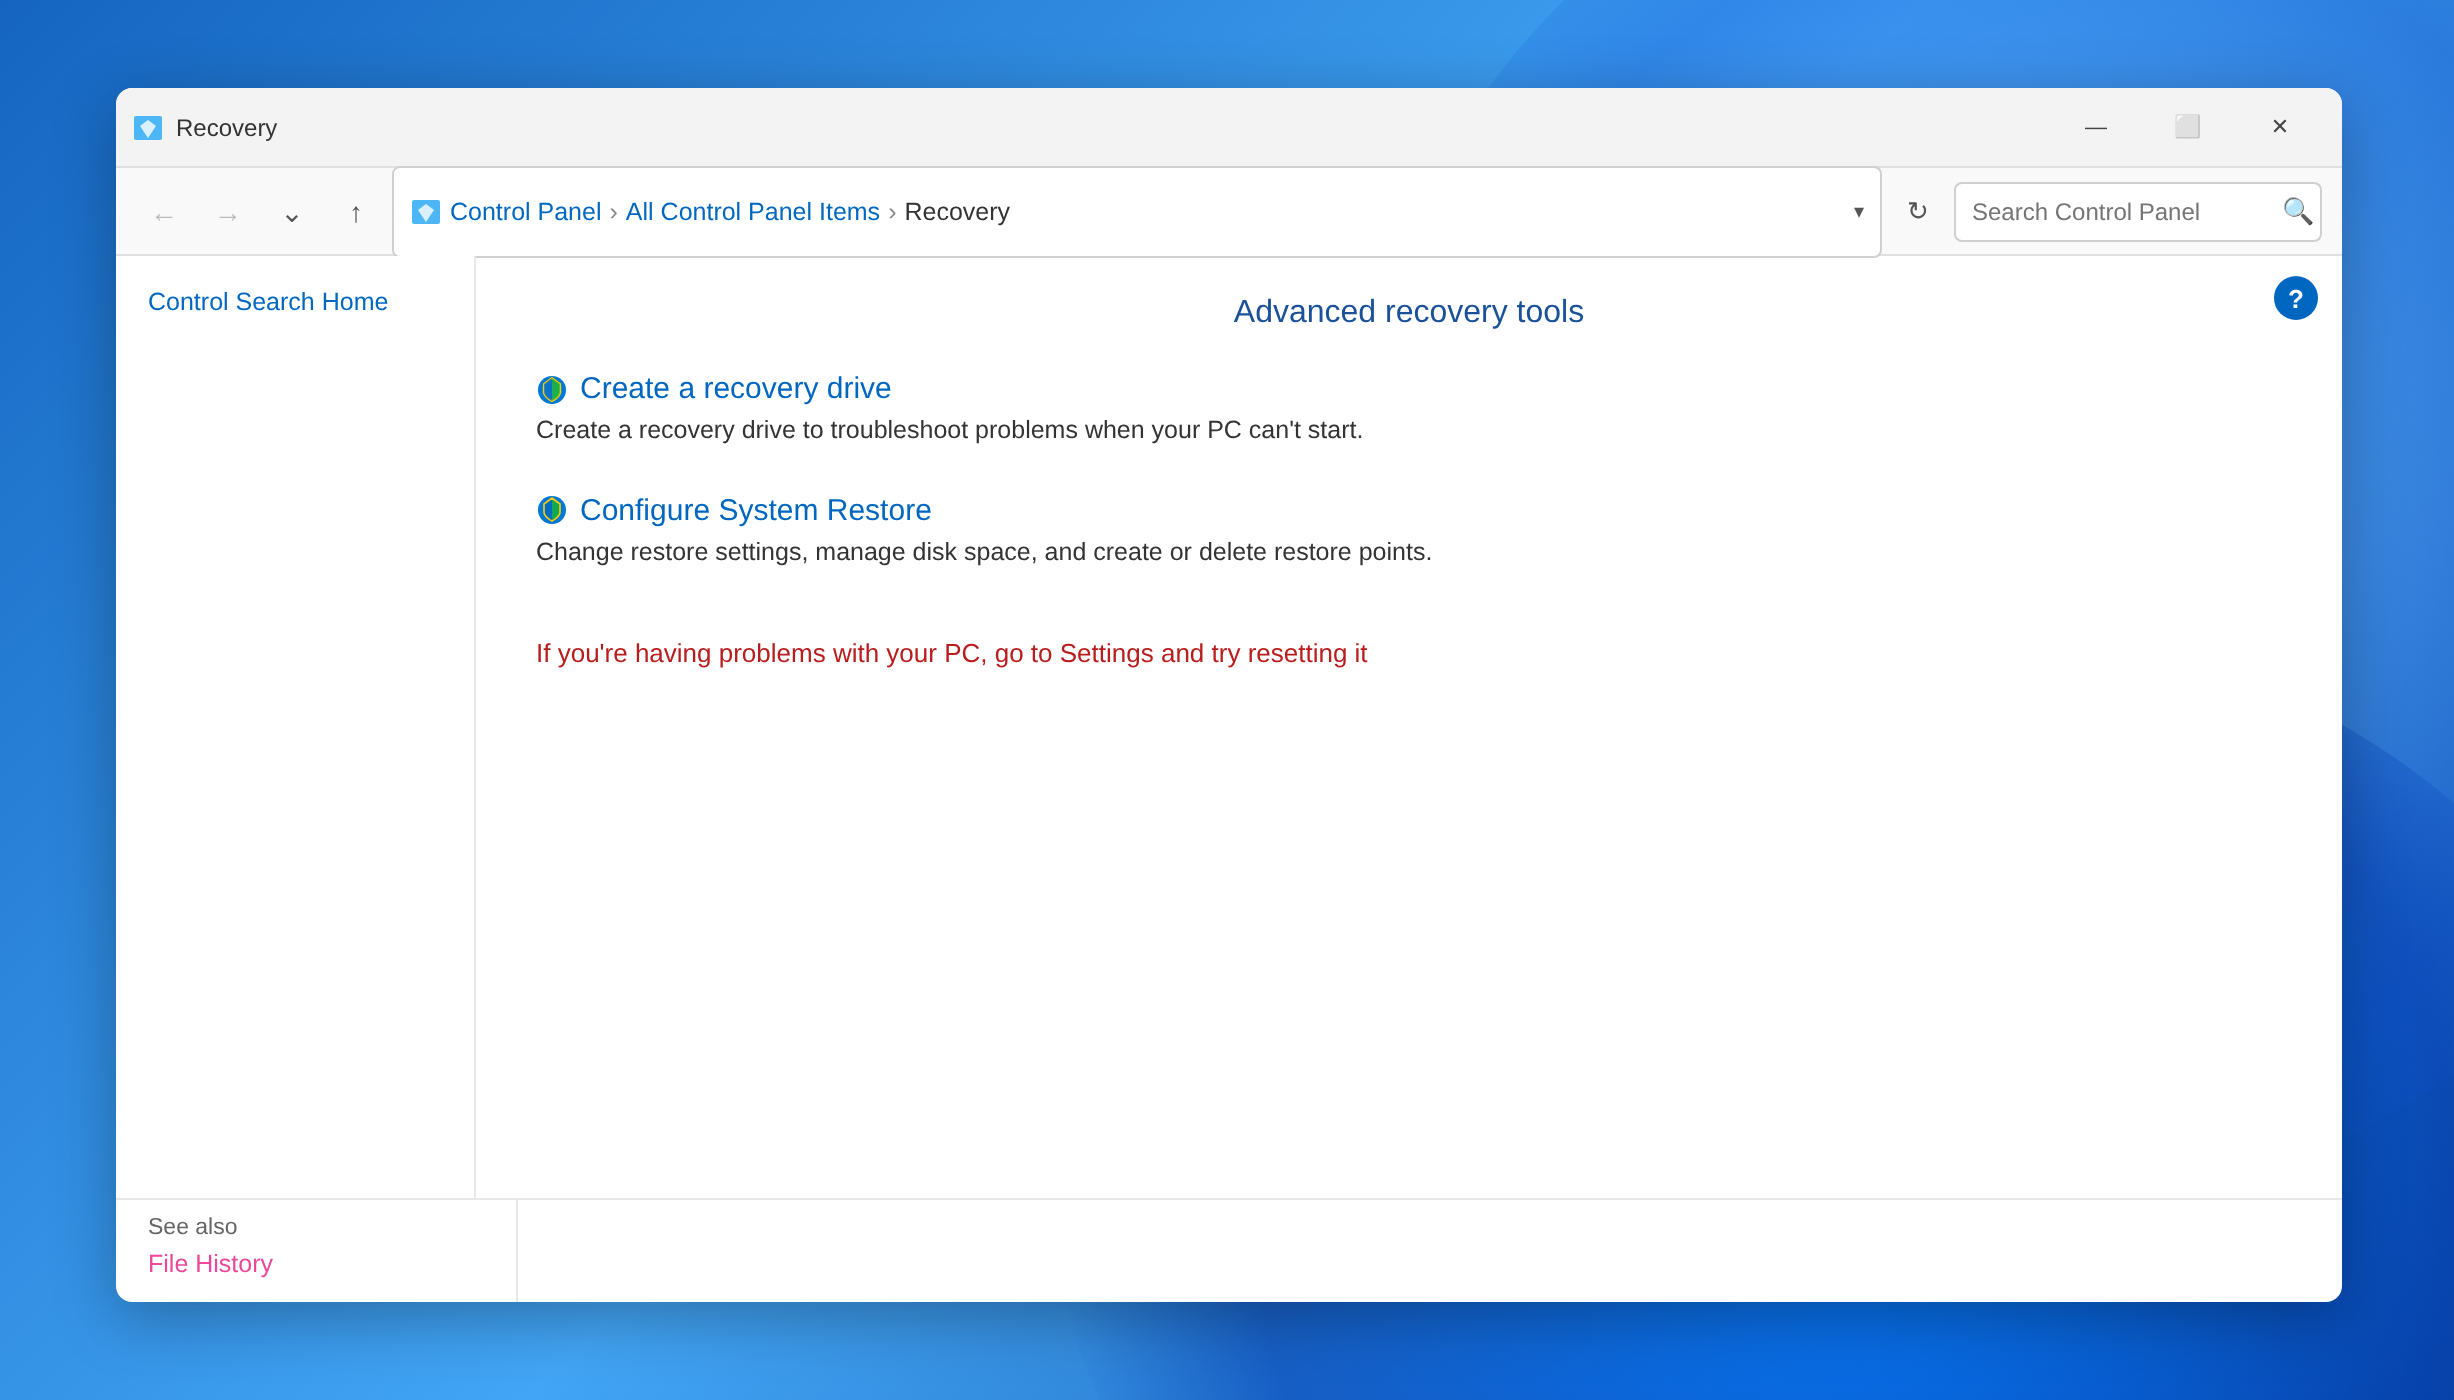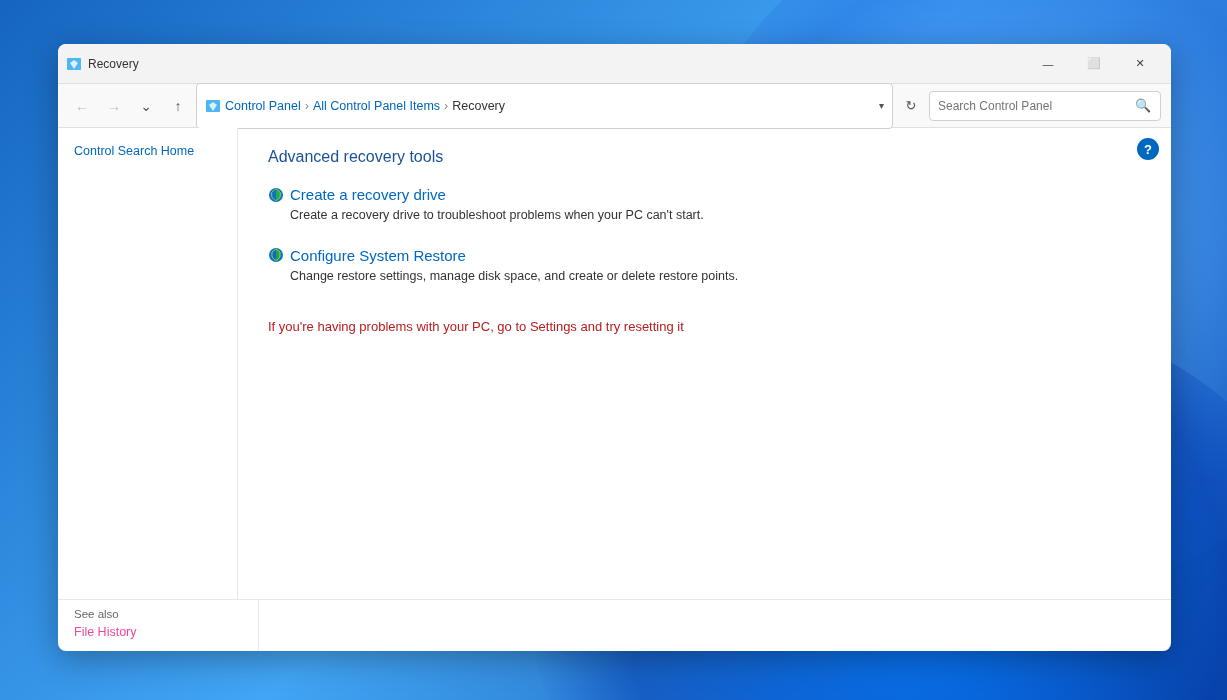--- a/index.html
+++ b/index.html
@@ -143,21 +143,21 @@
       width: 28px; height: 28px;
       border: none;
       background: transparent;
       border-radius: 4px;
       cursor: pointer;
       display: flex; align-items: center; justify-content: center;
       color: #555;
       font-size: 13px;
     }
     .search-box {
-      width: 232px;
+      width: 184px;
       height: 30px;
       border: 1px solid #d0d0d0;
       border-radius: 4px;
       background: #fff;
       display: flex;
       align-items: center;
       padding: 0 8px;
     }
     .search-input {
       border: none;
@@ -204,20 +204,21 @@
       flex: 1;
       padding: 20px 30px;
       overflow-y: auto;
       position: relative;
     }
     .section-title {
       font-size: 16px;
       color: #1a5199;
       font-weight: 400;
       margin-bottom: 20px;
+      text-align: center;
     }
     .item-block {
       margin-bottom: 22px;
     }
     .item-link-row {
       display: flex;
       align-items: center;
       gap: 6px;
       margin-bottom: 4px;
     }
@@ -227,21 +228,20 @@
     }
     .item-link {
       color: #0067c0;
       font-size: 15px;
       cursor: pointer;
       text-decoration: none;
     }
     .item-desc {
       font-size: 12.5px;
       color: #333;
-      margin-left: 22px;
       line-height: 1.4;
     }
     .reset-link {
       color: #b91c1c;
       font-size: 13px;
       cursor: pointer;
       text-decoration: none;
       margin-top: 12px;
       display: inline-block;
       text-align: center;

